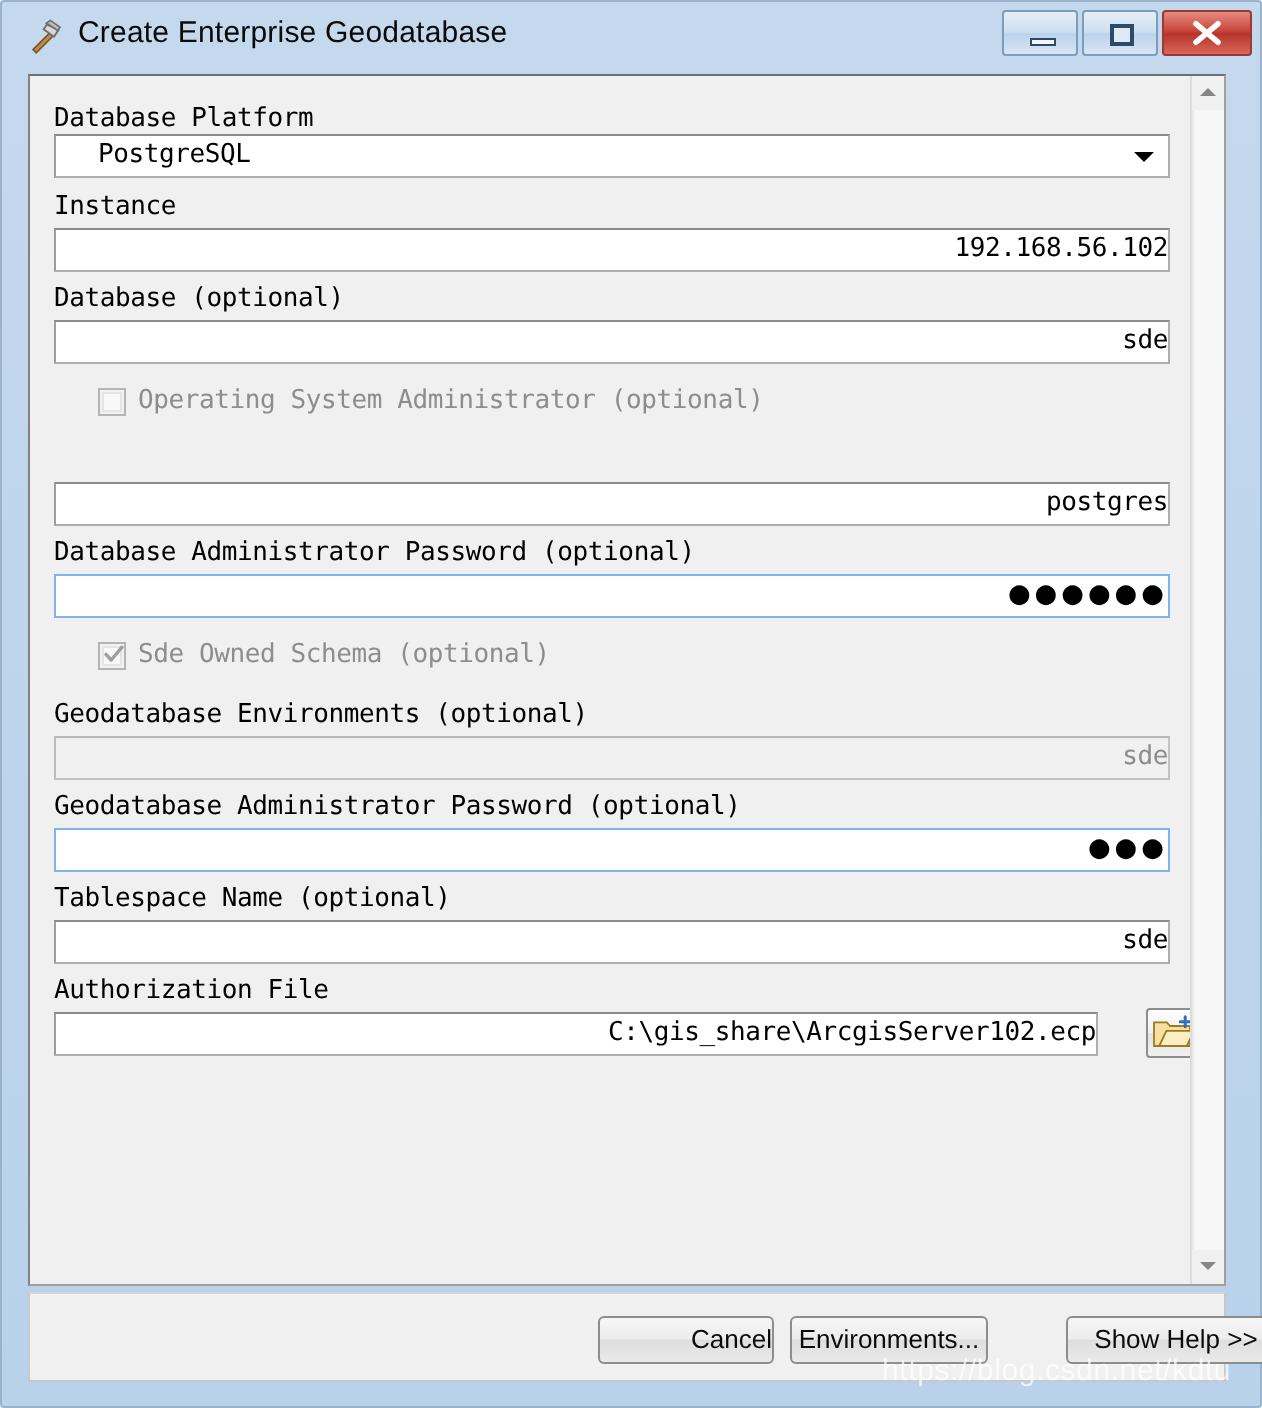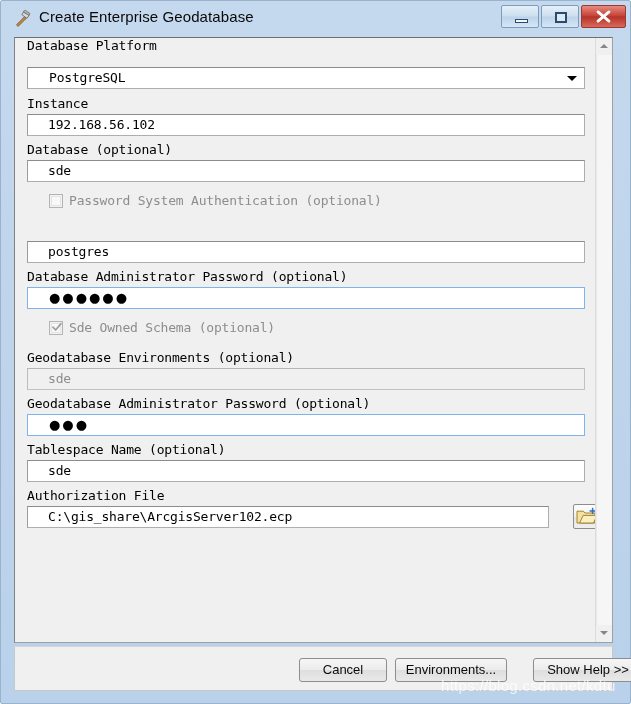--- a/index.html
+++ b/index.html
@@ -167,20 +167,21 @@
     border-top-color: #8b8b8b;
     border-left-color: #9c9c9c;
     font-family: "DejaVu Sans Mono", monospace;
     font-size: 13px;
     color: #000000;
     line-height: 20px;
     padding: 0 0 0 20px;
     overflow: hidden;
     white-space: nowrap;
     letter-spacing: -0.2px;
+    text-align: right;
   }
   .finput.focused {
     border: 1px solid #7eb4ea;
     border-top-color: #7eb4ea;
     border-left-color: #7eb4ea;
   }
   .finput.disabled {
     background: #f0f0f0;
     border: 1px solid #c2c2c2;
     border-top-color: #b6b6b6;
@@ -341,21 +342,21 @@
           <path d="M16.5 6.5 L28.5 16.5 M28.5 6.5 L16.5 16.5" stroke="#ffffff" stroke-width="3.1" stroke-linecap="round"></path>
         </svg>
       </div>
     </div>
   </div>
 
   <div class="content">
 
     <div class="form">
 
-      <div class="row" style="top:0;">
+      <div class="row" style="top:14px;">
         <div class="flabel">Database Platform</div>
       </div>
       <div class="row" style="top:29px;">
         <div class="fcombo">
           <span>PostgreSQL</span>
           <span class="combo-arrow"></span>
         </div>
       </div>
 
       <div class="row" style="top:58px;">
@@ -369,21 +370,21 @@
         <div class="flabel">Database  (optional)</div>
       </div>
       <div class="row" style="top:122px;">
         <div class="finput">sde</div>
       </div>
 
       <div class="chkrow" style="top:155px;">
         <span class="chkbox">
           <span class="inner"></span>
         </span>
-        <span class="chklabel">Password System Authentication  (optional)</span>
+        <span class="chklabel">Operating System Administrator  (optional)</span>
       </div>
 
       <div class="row" style="top:203px;">
         <div class="finput">postgres</div>
       </div>
 
       <div class="row" style="top:231px;">
         <div class="flabel">Database Administrator Password  (optional)</div>
       </div>
       <div class="row" style="top:249px;">
@@ -447,20 +448,20 @@
       </div>
       <div class="sb-track"></div>
       <div class="sb-arrow down">
         <span class="sb-tri down"></span>
       </div>
     </div>
 
   </div>
 
   <div class="buttonbar">
-    <div class="btn" style="left:284px; width:88px;">Cancel</div>
-    <div class="btn" style="left:380px; width:112px;">Environments...</div>
+    <div class="btn" style="left:284px; width:88px;text-align:right;">Cancel</div>
+    <div class="btn" style="left:380px; width:99px;">Environments...</div>
     <div class="btn" style="left:498px; width:110px;margin-left:20px;">Show Help &gt;&gt;</div>
   </div>
 
   <div class="watermark">https://blog.csdn.net/kdtu</div>
 
 </div>
 
 </body></html>

